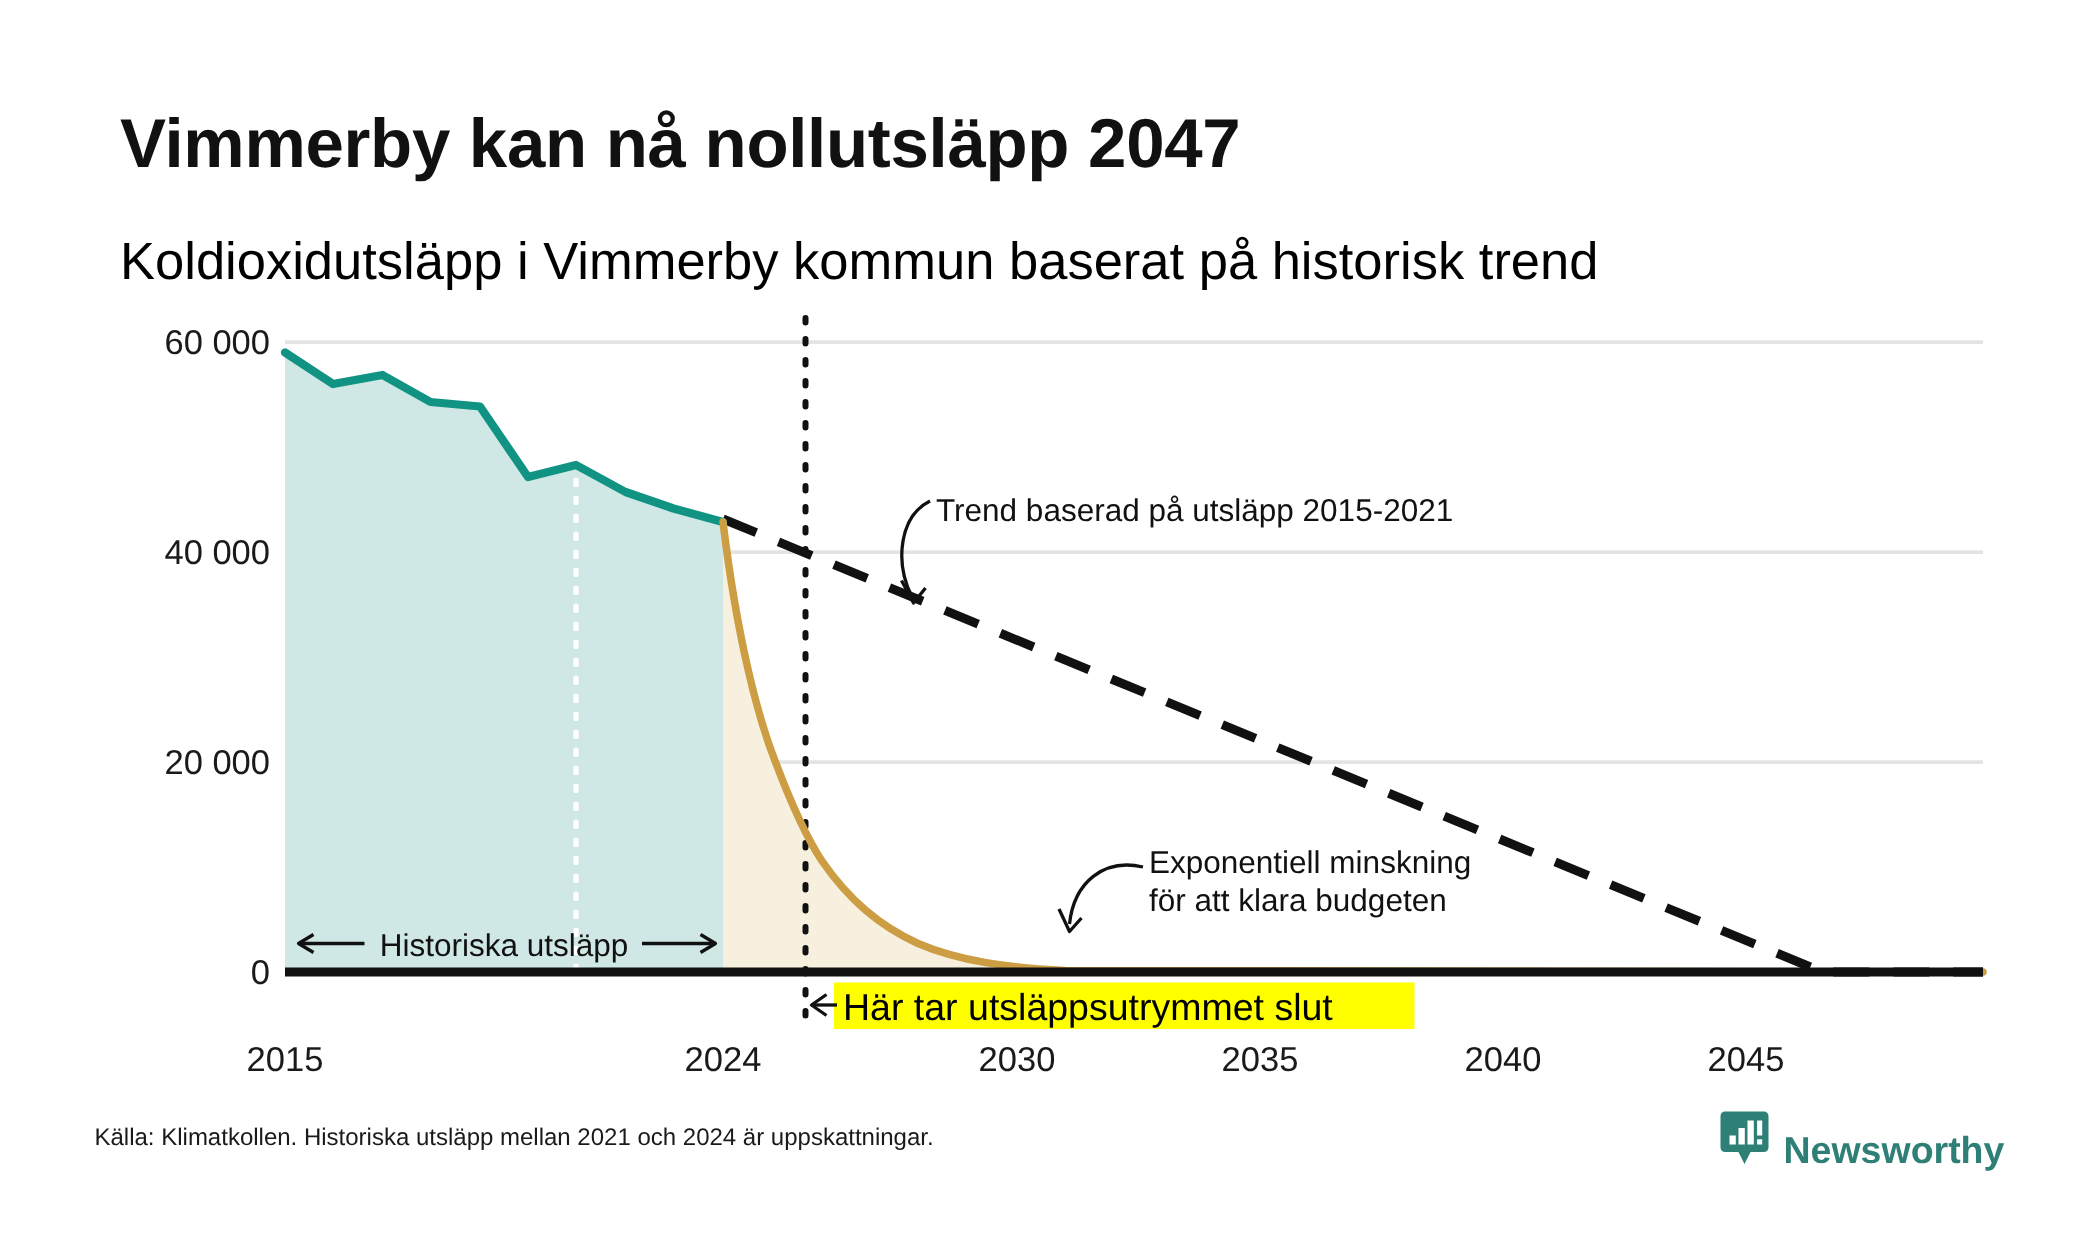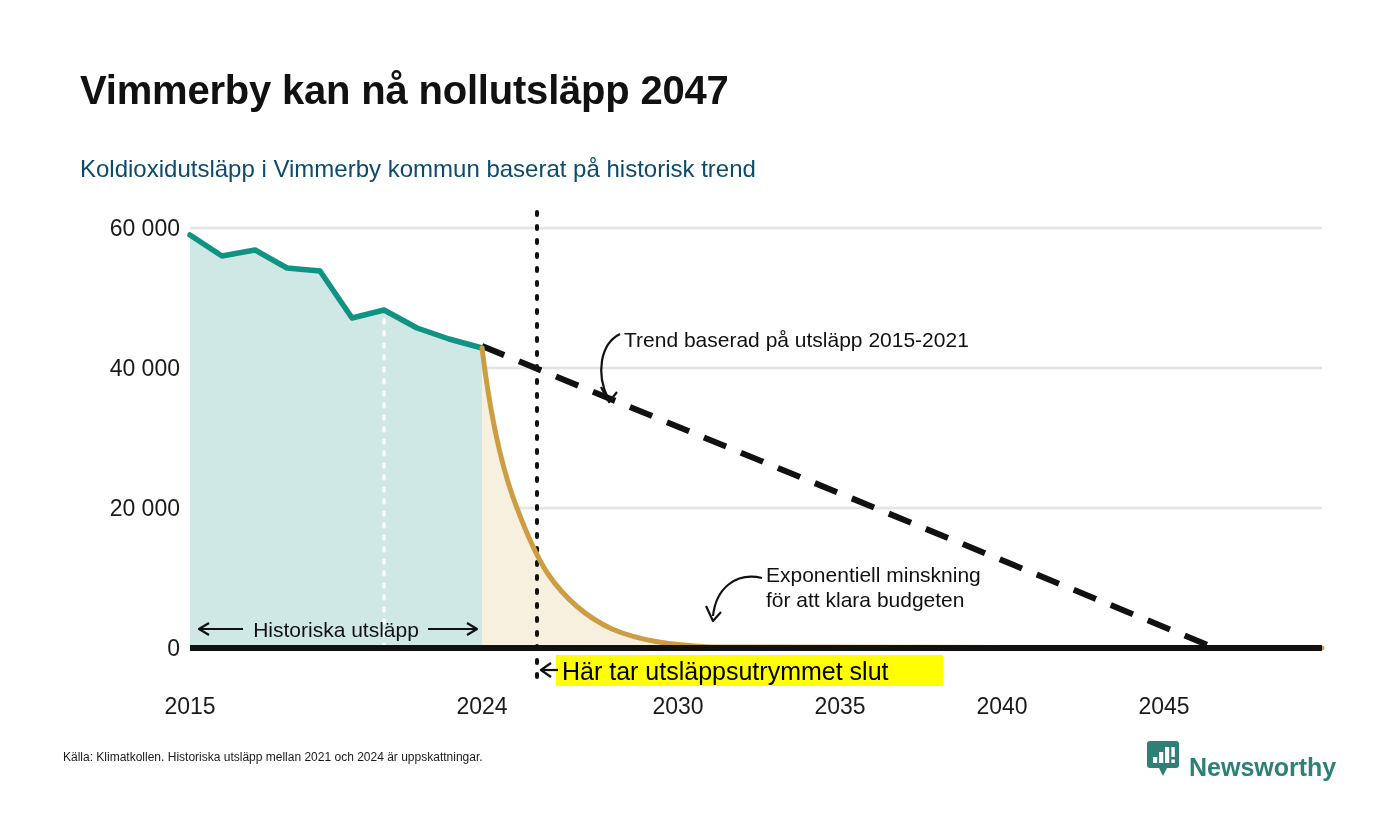--- a/index.html
+++ b/index.html
@@ -7,31 +7,31 @@
     width:1400px; height:840px;
     background:#ffffff;
     font-family:"Liberation Sans", sans-serif;
     overflow:hidden;
     position:relative;
   }
   #chart-root { position:absolute; inset:0; }
 
   .title {
     position:absolute; left:80px; top:68px;
-    font-size:40px; font-weight:bold; color:#111111;
+    font-size:46px; font-weight:bold; color:#111111;
     letter-spacing:-0.2px; white-space:nowrap;
   }
   .subtitle {
     position:absolute; left:80px; top:155px;
-    font-size:24px; font-weight:normal; color:#0c4a6e;
+    font-size:35px; font-weight:normal; color:#000000;
     white-space:nowrap;
   }
   .footer-source {
     position:absolute; left:63px; top:750px;
-    font-size:12px; color:#1a1a1a; white-space:nowrap;
+    font-size:16px; color:#1a1a1a; white-space:nowrap;
   }
 
   
   .logo-wrap {
     position:absolute; left:1146px; top:740px;
     display:flex; align-items:flex-end; gap:9px;
   }
   .logo-mark { width:34px; height:40px; display:block; }
   .logo-text {
     font-size:25px; font-weight:bold; color:#2e8077;

